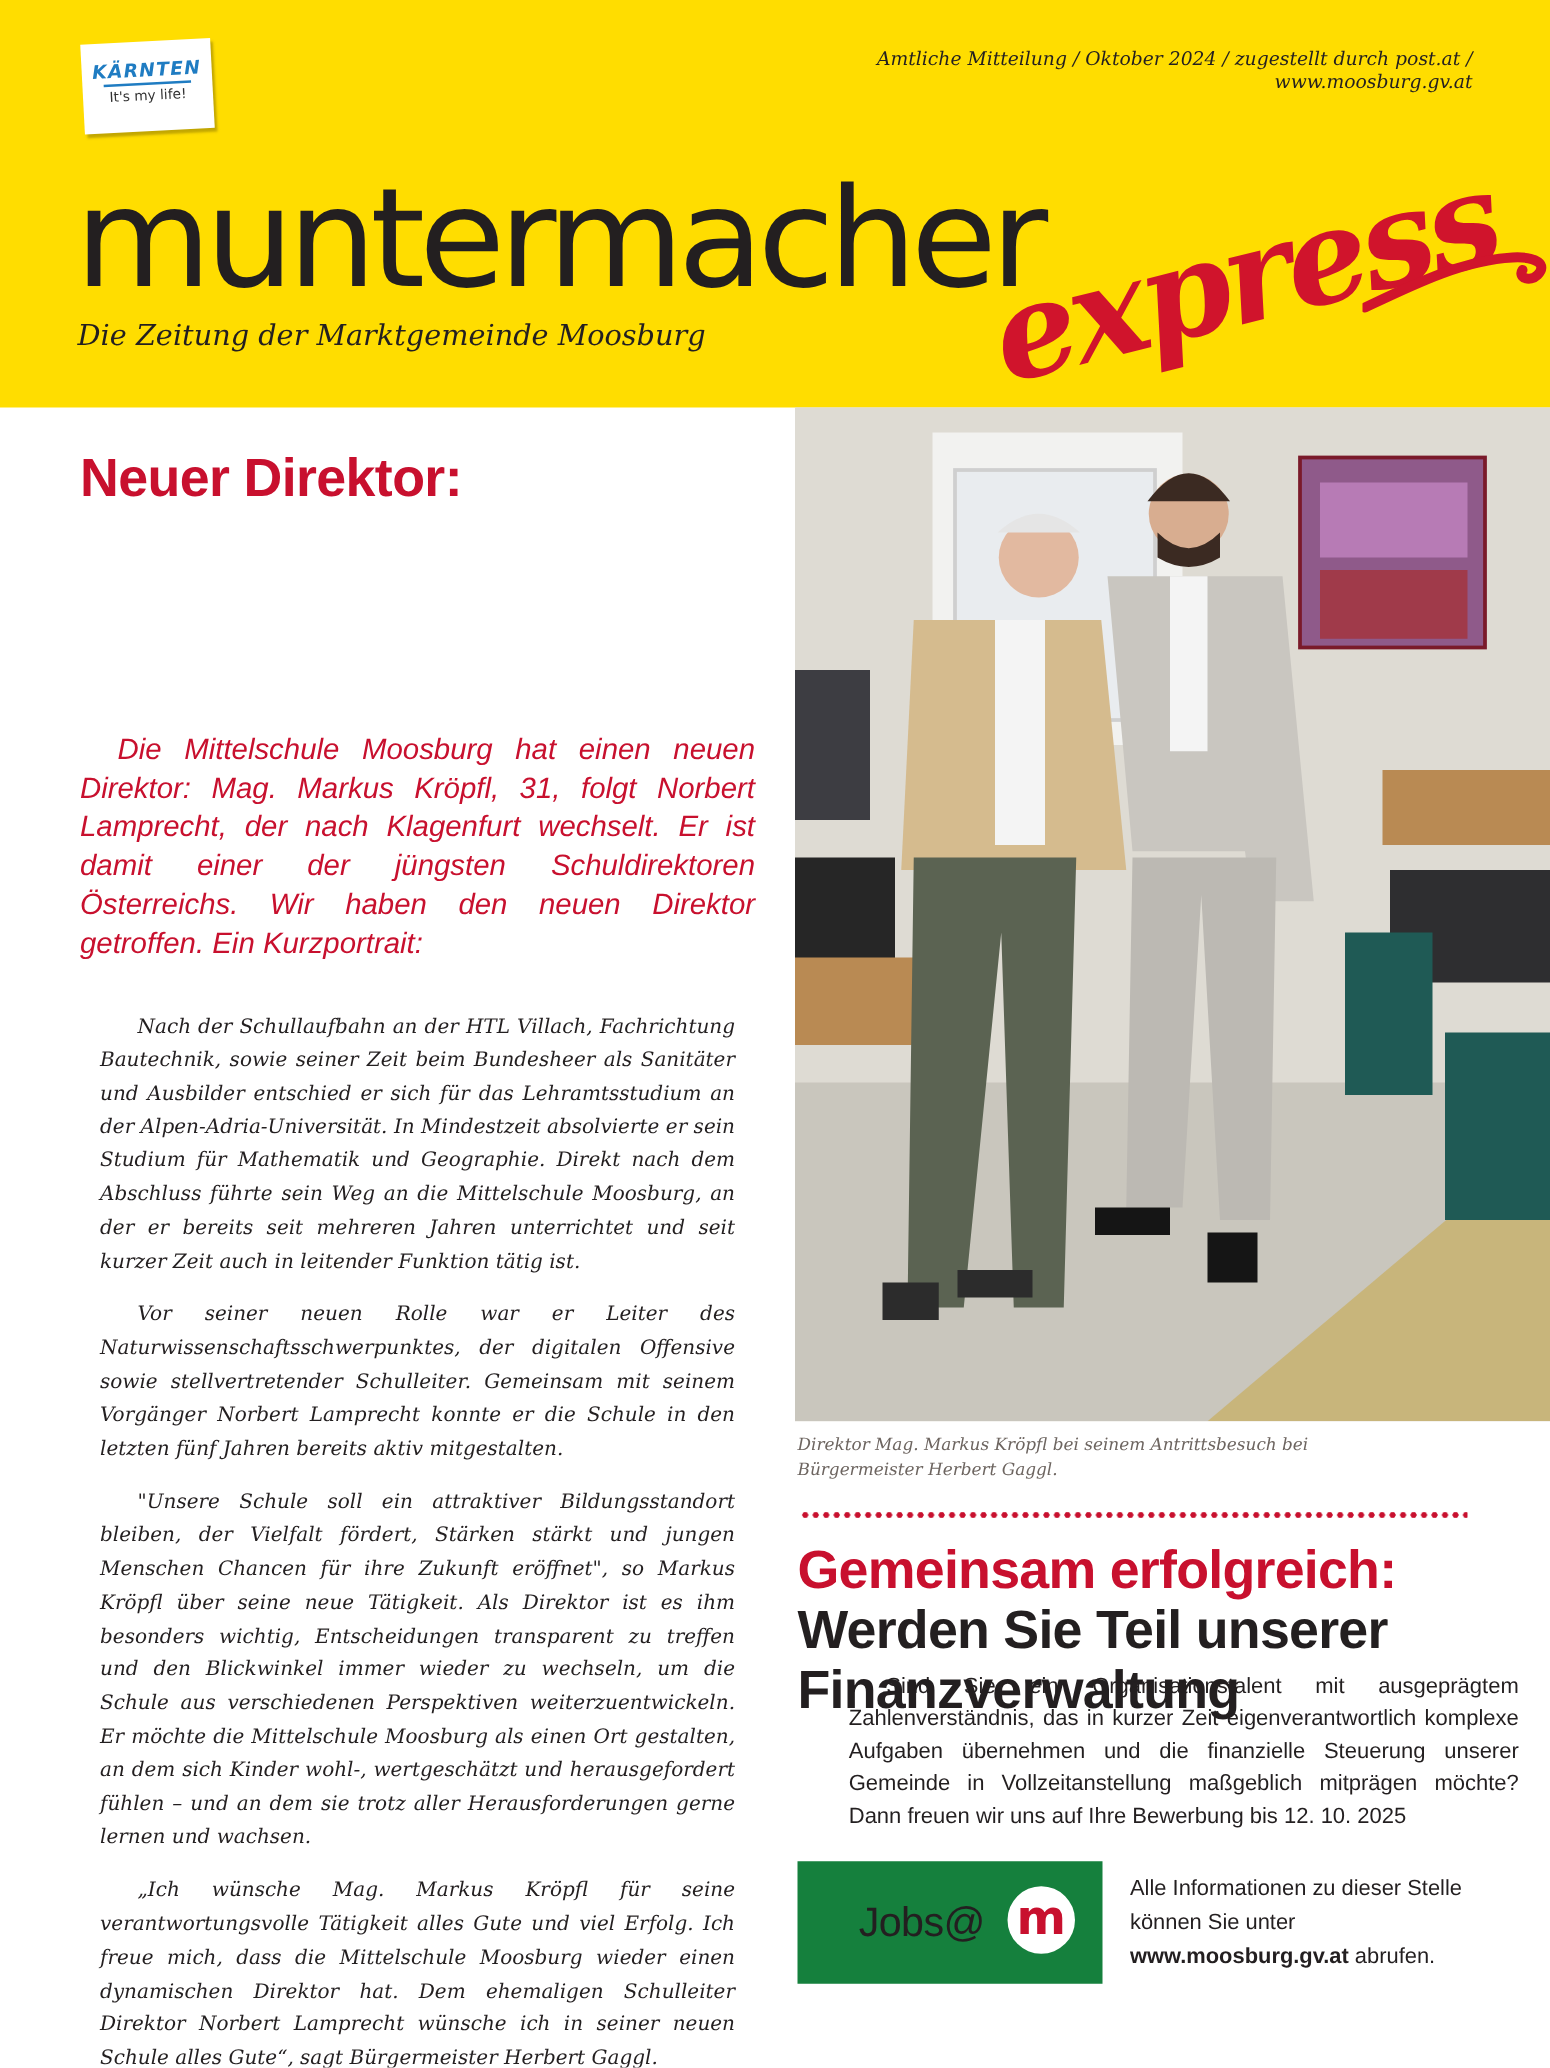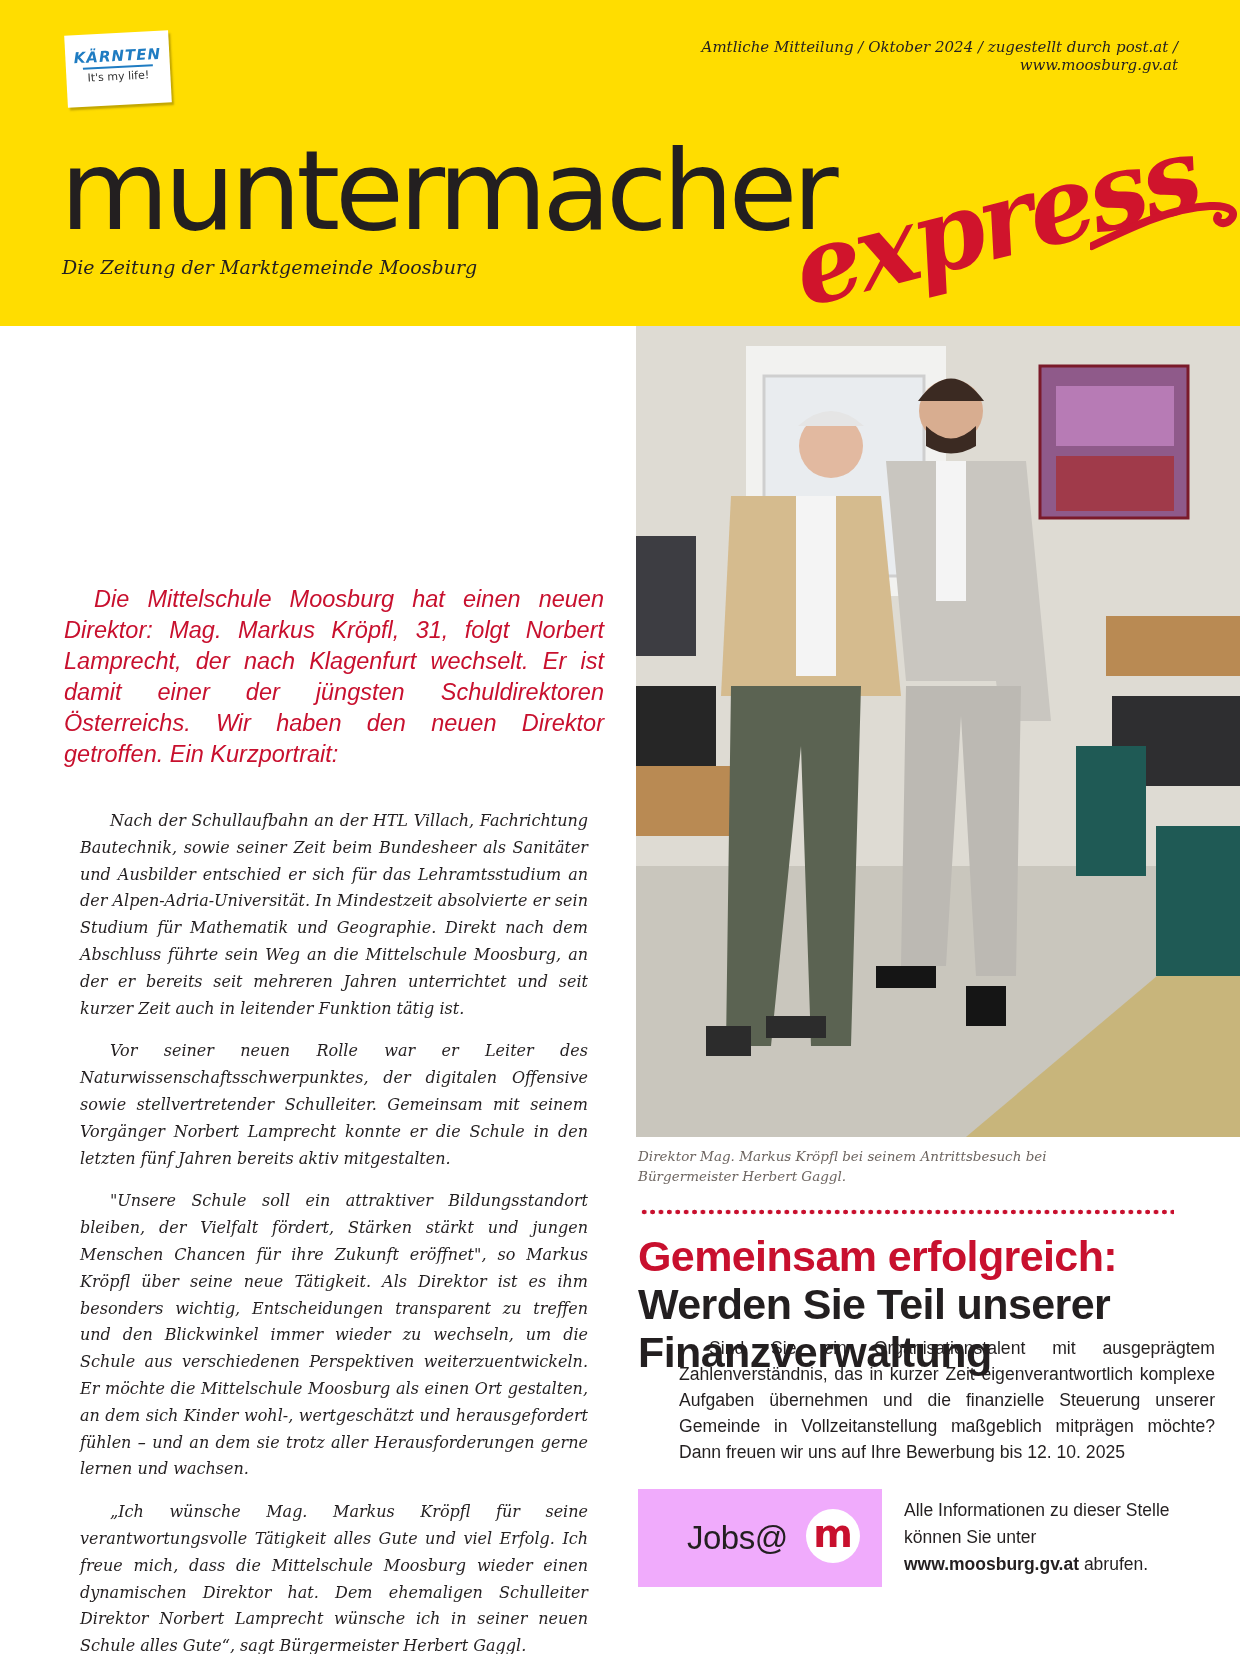--- a/index.html
+++ b/index.html
@@ -4,38 +4,38 @@
 <style>
   html,body{margin:0;padding:0;}
   body{width:1240px;height:1654px;position:relative;background:#ffffff;overflow:hidden;font-family:"DejaVu Sans",sans-serif;color:#231f20;}
   .band{position:absolute;left:0;top:0;width:1240px;height:326px;background:#ffdd00;}
   .logo{position:absolute;left:66px;top:33px;width:104px;height:72px;background:#fff;transform:rotate(-3deg);box-shadow:2px 3px 2px rgba(120,100,0,.45);text-align:center;}
   .logo .k{display:block;margin-top:14px;font-family:"DejaVu Sans",sans-serif;font-weight:bold;font-style:italic;font-size:15px;color:#1f7cc2;letter-spacing:1px;}
   .logo .u{display:block;width:70px;height:2px;background:#1f7cc2;margin:1px auto 2px auto;}
   .logo .l{display:block;font-family:"DejaVu Sans",sans-serif;font-size:11px;color:#333;}
   .meta{position:absolute;left:540px;top:38px;width:638px;text-align:right;font-family:"DejaVu Serif",serif;font-style:italic;font-size:15px;color:#231f20;}
   .masthead{position:absolute;left:60px;top:136px;font-family:"DejaVu Sans",sans-serif;font-size:110px;letter-spacing:-5px;line-height:1;color:#231f20;font-weight:normal;transform:scaleX(1.02);transform-origin:left;}
-  .subtitle{position:absolute;left:62px;top:256px;font-family:"DejaVu Serif",serif;font-style:italic;font-size:19px;color:#231f20;}
+  .subtitle{position:absolute;left:62px;top:256px;font-family:"DejaVu Serif",serif;font-style:italic;font-size:23px;color:#231f20;}
   .express{position:absolute;left:790px;top:170px;font-family:"DejaVu Serif",serif;font-style:italic;font-weight:bold;font-size:104px;color:#d0142c;transform:rotate(-14deg);letter-spacing:-4px;z-index:3;line-height:1;}
   .express-swash{position:absolute;left:1090px;top:198px;width:150px;height:60px;z-index:3;}
   .photo{position:absolute;left:636px;top:326px;width:604px;height:811px;overflow:hidden;background:#d9d5cc;z-index:1;}
   .caption{position:absolute;left:638px;top:1146px;width:470px;font-family:"DejaVu Serif",serif;font-style:italic;font-size:13.5px;line-height:20px;color:#6d6560;}
   .h1{position:absolute;left:64px;top:356px;width:540px;font-family:"Liberation Sans",sans-serif;font-weight:bold;font-size:43px;line-height:54px;letter-spacing:-0.5px;}
   .h1 .red{color:#c8102e;display:block;}
   .h1 .blk{color:#231f20;}
   .lead{position:absolute;left:64px;top:584px;width:540px;font-family:"Liberation Sans",sans-serif;font-style:italic;font-size:23.5px;line-height:31px;color:#c8102e;text-align:justify;}
   .lead p{margin:0;text-indent:30px;}
   .body{position:absolute;left:64px;top:792px;width:540px;font-family:"DejaVu Serif",serif;font-size:16px;line-height:26.8px;color:#231f20;text-align:justify;hyphens:manual;}
   .body p{margin:16px;text-indent:30px;font-style:italic;}
   .dots{position:absolute;left:640px;top:1209px;width:534px;height:6px;background-image:radial-gradient(circle,#c8102e 2.2px,transparent 2.6px);background-size:8.4px 6px;background-repeat:repeat-x;}
   .h2{position:absolute;left:638px;top:1232px;width:600px;font-family:"Liberation Sans",sans-serif;font-weight:bold;font-size:43px;line-height:48px;letter-spacing:-0.6px;color:#231f20;}
   .h2 .red{color:#c8102e;}
   .jobtext{position:absolute;left:638px;top:1335px;width:536px;font-family:"Liberation Sans",sans-serif;font-size:17.6px;line-height:26px;color:#231f20;text-align:justify;margin-left:41px;}
   .jobtext p{margin:0;text-indent:30px;}
-  .jobs-badge{position:absolute;left:638px;top:1489px;width:244px;height:98px;background:#f0abfc;}
+  .jobs-badge{position:absolute;left:638px;top:1489px;width:244px;height:98px;background:#15803d;}
   .jobs-badge .txt{position:absolute;left:49px;top:30px;font-family:"Liberation Sans",sans-serif;font-size:33px;color:#231f20;letter-spacing:-0.5px;}
   .jobs-badge .circ{position:absolute;left:168px;top:20px;width:54px;height:54px;border-radius:50%;background:#fff;text-align:center;}
   .jobs-badge .circ span{display:block;font-family:"DejaVu Sans",sans-serif;font-weight:bold;font-size:38px;line-height:50px;color:#c8102e;}
   .jobinfo{position:absolute;left:904px;top:1497px;width:300px;font-family:"Liberation Sans",sans-serif;font-size:17.5px;line-height:27px;color:#231f20;}
   .jobinfo b{font-weight:bold;}
 </style>
 </head>
 <body>
 
 <div class="band"></div>
@@ -89,20 +89,21 @@
     <path d="M300,135 h30 v140 h-30 z" fill="#f4f4f4"></path>
     <path d="M270,360 h115 l-5,290 h-40 l-15,-260 l-15,250 h-45 z" fill="#bcb9b3"></path>
     <rect x="240" y="640" width="60" height="22" fill="#151515"></rect>
     <rect x="330" y="660" width="40" height="40" fill="#151515"></rect>
   </svg>
 </div>
 
 <div class="caption">Direktor Mag. Markus Kröpfl bei seinem Antrittsbesuch bei Bürgermeister Herbert Gaggl.</div>
 
 <h1 class="h1" style="margin:0;">
+  <span class="red">Neuer Direktor:</span>
 </h1>
 
 <div class="lead">
   <p>Die Mittelschule Moosburg hat einen neuen Direktor: Mag. Markus Kröpfl, 31, folgt Norbert Lamprecht, der nach Klagenfurt wechselt. Er ist damit einer der jüngsten Schuldirektoren Österreichs. Wir haben den neuen Direktor getroffen. Ein Kurzportrait:</p>
 </div>
 
 <div class="body">
   <p>Nach der Schullaufbahn an der HTL Villach, Fachrichtung Bautechnik, sowie seiner Zeit beim Bundesheer als Sanitäter und Ausbilder entschied er sich für das Lehramtsstudium an der Alpen-Adria-Universität. In Mindestzeit absolvierte er sein Studium für Mathematik und Geographie. Direkt nach dem Abschluss führte sein Weg an die Mittelschule Moosburg, an der er bereits seit mehreren Jahren unterrichtet und seit kurzer Zeit auch in leitender Funktion tätig ist.</p>
   <p>Vor seiner neuen Rolle war er Leiter des Naturwissenschaftsschwerpunktes, der digitalen Offensive sowie stellvertretender Schulleiter. Gemeinsam mit seinem Vorgänger Norbert Lamprecht konnte er die Schule in den letzten fünf Jahren bereits aktiv mitgestalten.</p>
   <p>"Unsere Schule soll ein attraktiver Bildungsstandort bleiben, der Vielfalt fördert, Stärken stärkt und jungen Menschen Chancen für ihre Zukunft eröffnet", so Markus Kröpfl über seine neue Tätigkeit. Als Direktor ist es ihm besonders wichtig, Entscheidungen transparent zu treffen und den Blickwinkel immer wieder zu wechseln, um die Schule aus verschiedenen Perspektiven weiterzuentwickeln. Er möchte die Mittelschule Moosburg als einen Ort gestalten, an dem sich Kinder wohl-, wertgeschätzt und herausgefordert fühlen – und an dem sie trotz aller Herausforderungen gerne lernen und wachsen.</p>

